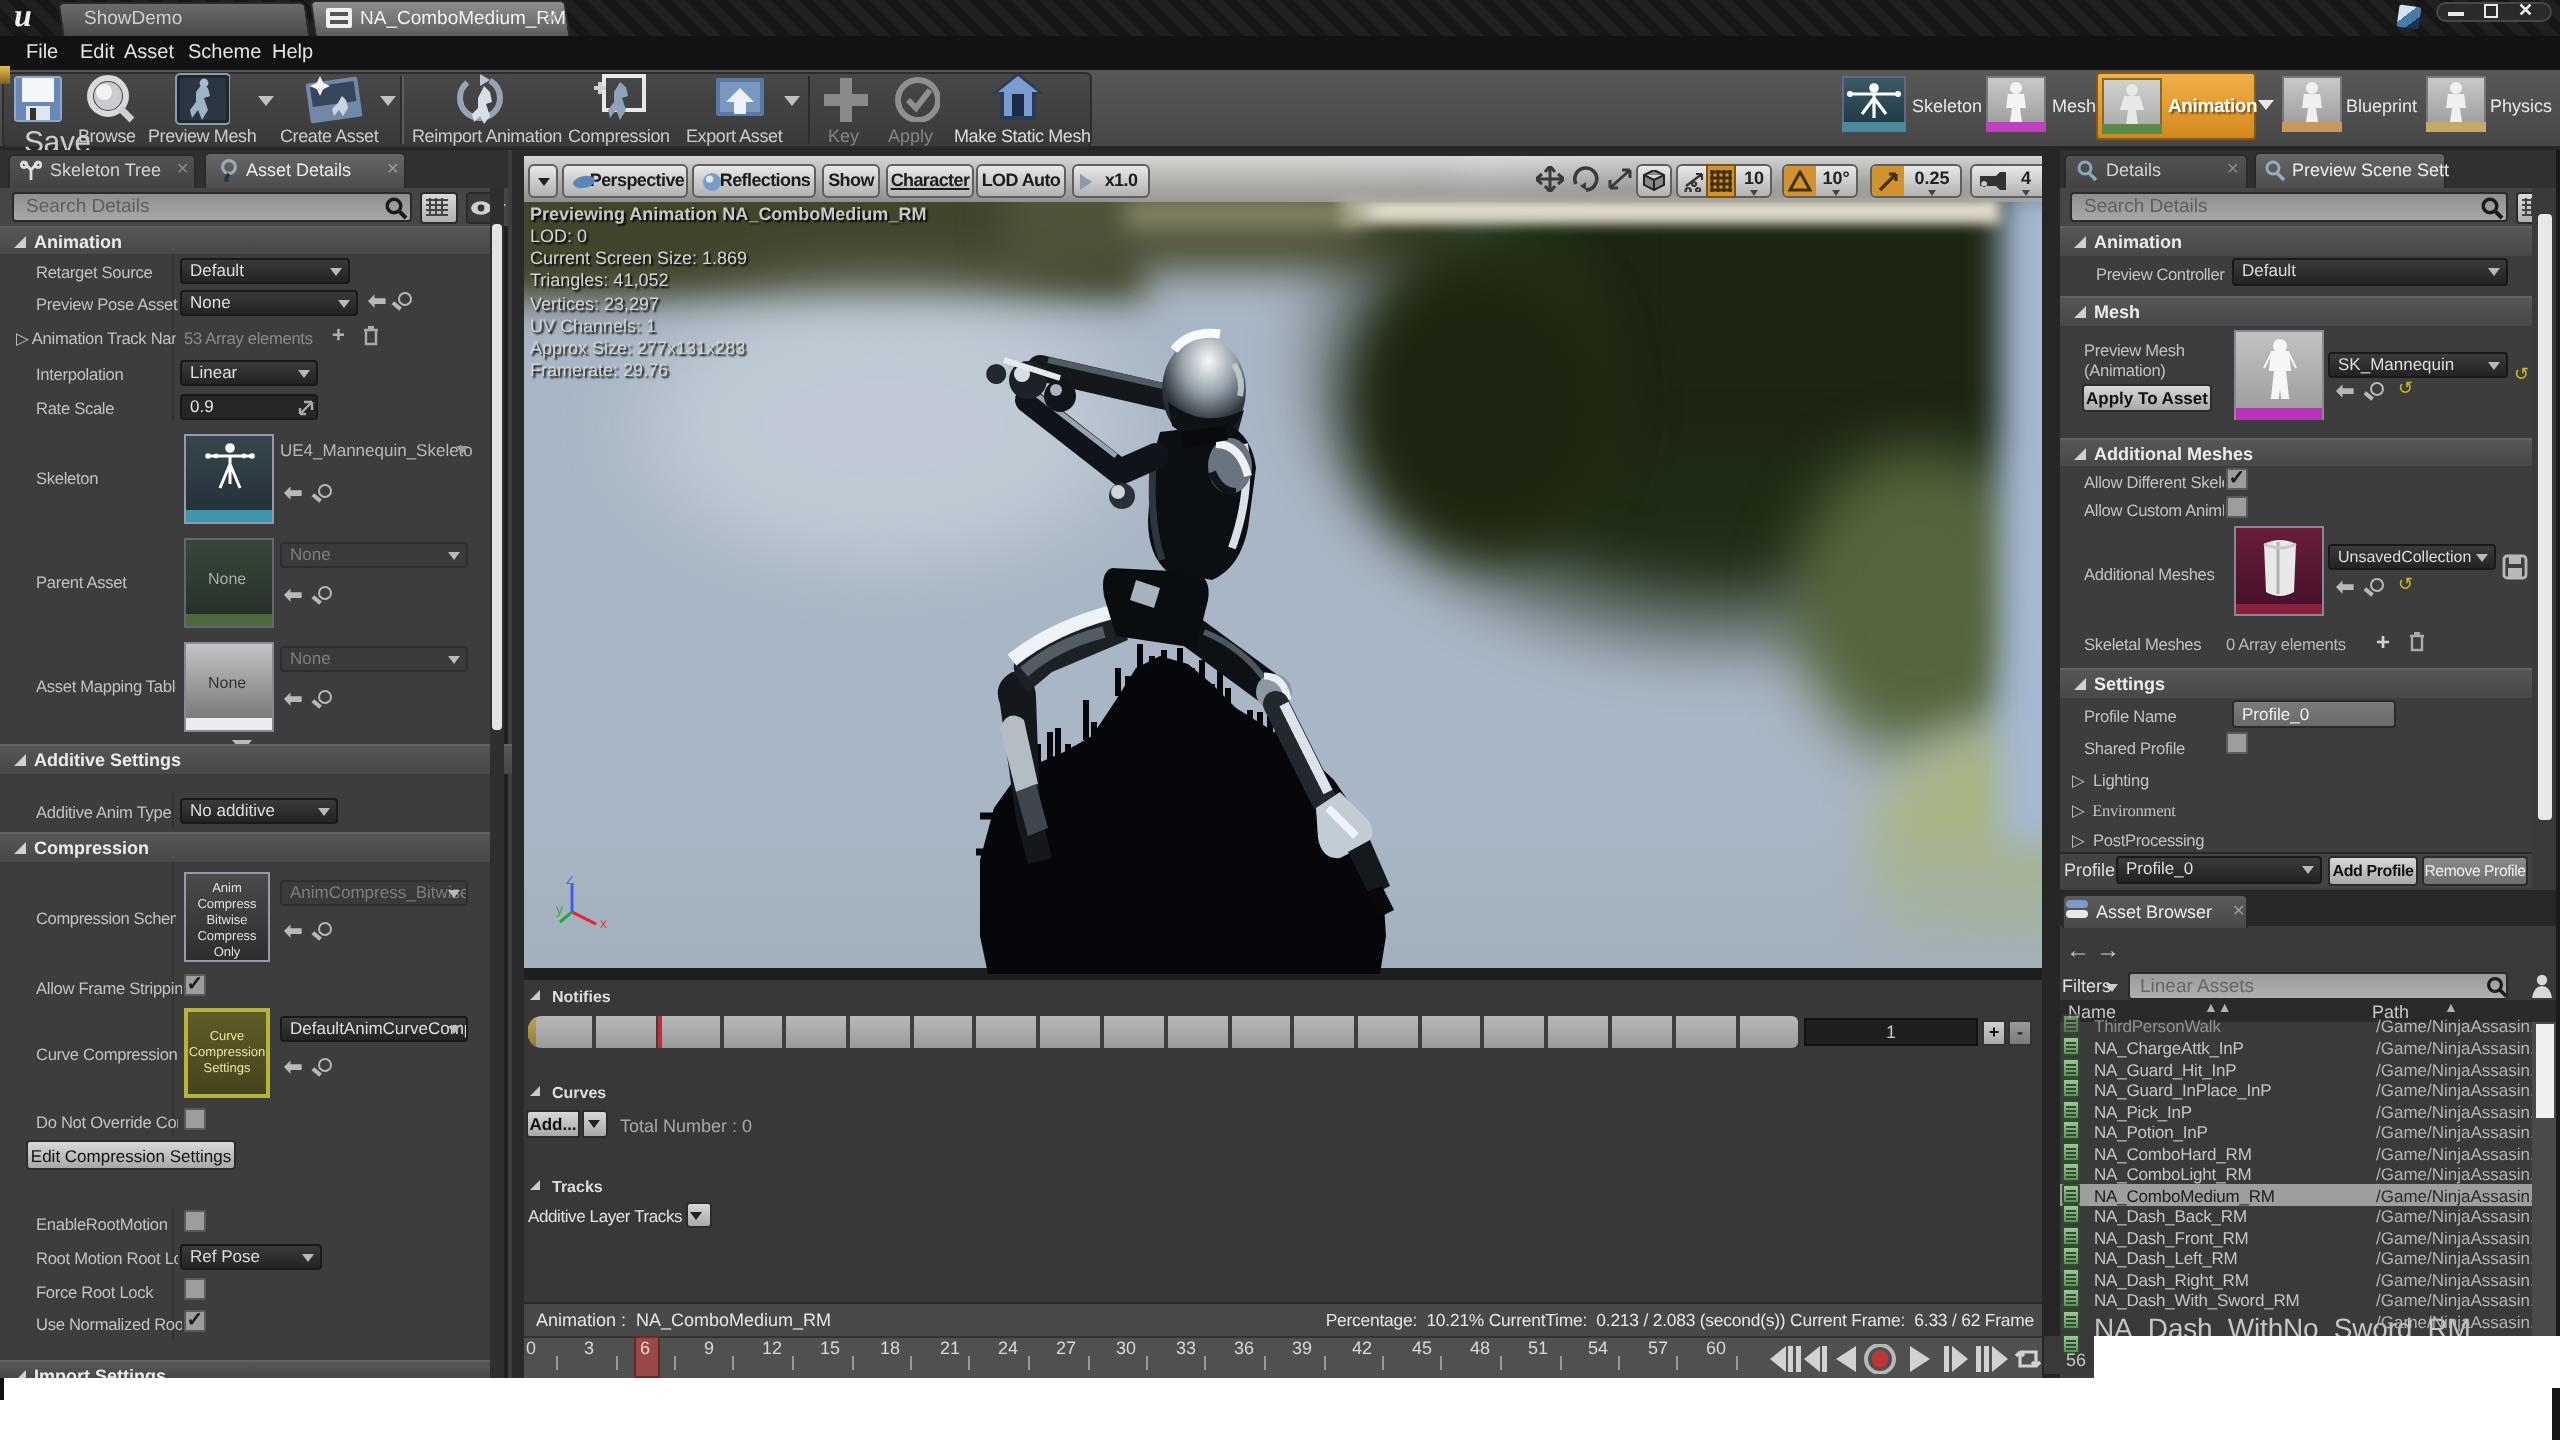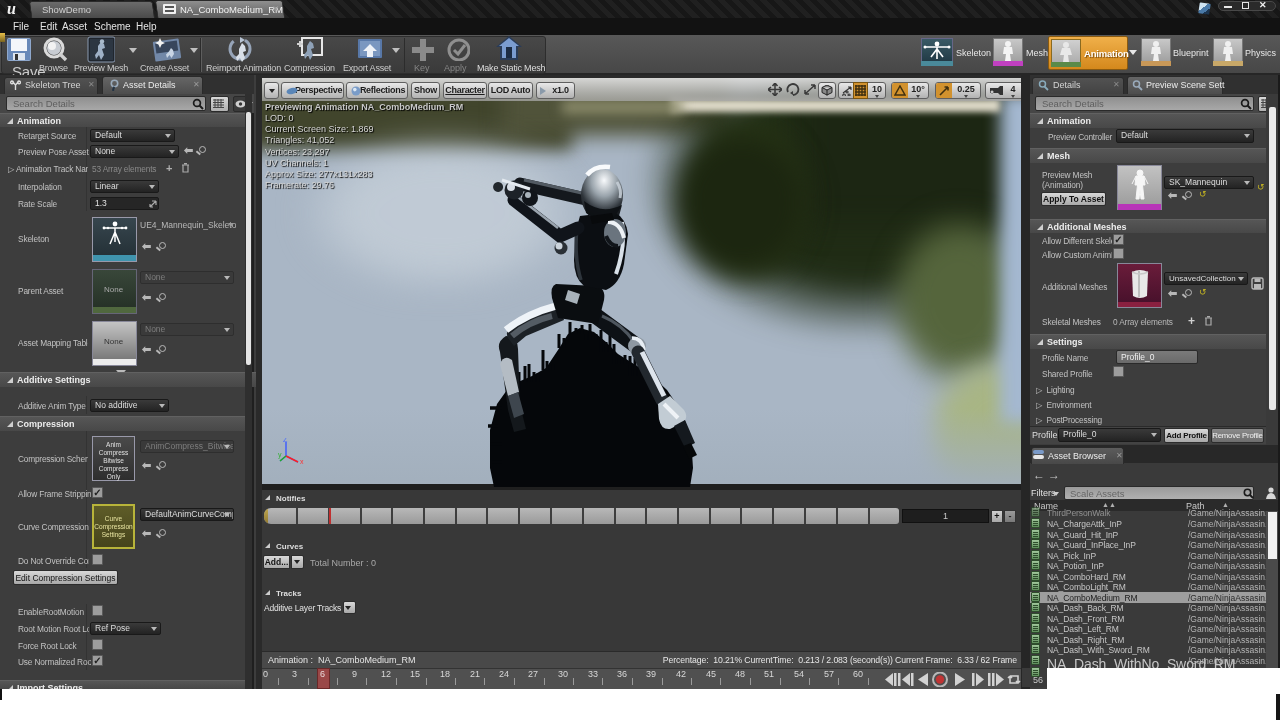--- a/index.html
+++ b/index.html
@@ -207,21 +207,21 @@
 <div class="lbl" style="left:8px;top:164px;color:#c2c2c2;width:80px;overflow:hidden;">▷ Animation Track Nam</div>
 <div class="lbl" style="left:92px;top:164px;color:#8a8a8a;">53 Array elements</div>
 <div class="abs" style="left:166px;top:162px;color:#b0b0b0;font-size:11px;font-weight:bold;">+</div>
 <svg class="abs" style="left:181px;top:163px" width="9" height="10">
       <path d="M1 2 h7 M2 2 v7 h5 v-7 M4.5 0.5 h0" stroke="#aaa" stroke-width="1.2" fill="none"></path>
       <rect x="3" y="0" width="3" height="1.5" fill="#aaa"></rect>
     </svg>
 <div class="lbl" style="left:18px;top:182px;">Interpolation</div>
 <div class="dd" style="left:90px;top:180px;width:69px;height:13px;">Linear<i></i></div>
 <div class="lbl" style="left:18px;top:199px;">Rate Scale</div>
-<div class="abs" style="left:90px;top:197px;width:69px;height:13px;background:#262626;border:1px solid #191919;border-radius:2px;color:#e4e4e4;font-size:8.5px;line-height:11px;padding-left:4px;">1.3</div>
+<div class="abs" style="left:90px;top:197px;width:69px;height:13px;background:#262626;border:1px solid #191919;border-radius:2px;color:#e4e4e4;font-size:8.5px;line-height:11px;padding-left:4px;">0.9</div>
 <svg class="abs" style="left:149px;top:200px" width="8" height="8">
       <path d="M1 7 L7 1 M7 1 h-4 M7 1 v4 M1 7 h3 M1 7 v-3" stroke="#aaa" stroke-width="1.2" fill="none"></path>
     </svg>
 
 <div class="lbl" style="left:18px;top:234px;">Skeleton</div>
 <div class="abs" style="left:92px;top:217px;width:45px;height:45px;background:linear-gradient(#37464e,#222e34);border:1px solid #99a;"></div>
 <div class="abs" style="left:93px;top:255px;width:43px;height:6px;background:#3f94ae;"></div>
 <svg class="abs" style="left:100px;top:220px" width="30" height="34">
       <circle cx="15" cy="4" r="2.4" fill="#fff"></circle>
       <path d="M4 8 h22 M15 8 v14 M15 12 l-5 12 M15 12 l5 12" stroke="#fff" stroke-width="1.5" fill="none"></path>
@@ -664,21 +664,21 @@
     </svg>
 <div class="hdr" style="left:1030px;top:334px;width:248px;height:15px;">
       <div class="tri"></div>
       <span>Settings</span>
     </div>
 <div class="lbl" style="left:1042px;top:353px;">Profile Name</div>
 <div class="abs" style="left:1116px;top:350px;width:82px;height:14px;background:linear-gradient(#7a7a7a,#6a6a6a);border:1px solid #2a2a2a;border-radius:2px;color:#f0f0f0;font-size:8.5px;line-height:12px;padding-left:4px;">Profile_0</div>
 <div class="lbl" style="left:1042px;top:369px;">Shared Profile</div>
 <div class="cb" style="left:1113px;top:366px;"></div>
 <div class="lbl" style="left:1036px;top:385px;">▷&nbsp; Lighting</div>
-<div class="lbl" style="left:1036px;top:400px;">▷&nbsp; Environment</div>
+<div class="lbl" style="left:1036px;top:400px;font-family:Liberation Serif, serif;">▷&nbsp; Environment</div>
 <div class="lbl" style="left:1036px;top:415px;">▷&nbsp; PostProcessing</div>
 <div class="abs" style="left:1030px;top:426px;width:248px;height:18px;background:#434343;border-top:1px solid #2a2a2a;"></div>
 <div class="abs" style="left:1032px;top:430px;color:#dedede;font-size:9px;">Profile</div>
 <div class="dd" style="left:1058px;top:428px;width:103px;height:14px;">Profile_0<i></i></div>
 <div class="btnl" style="left:1164px;top:428px;width:45px;height:15px;line-height:14px;font-size:8px;font-weight:bold;letter-spacing:-0.2px;">Add Profile</div>
 <div class="abs" style="left:1211px;top:428px;width:53px;height:15px;background:linear-gradient(#8a8a8a,#6e6e6e);border:1px solid #2c2c2c;border-radius:2px;color:#f0f0f0;font-size:7.8px;text-align:center;line-height:14px;letter-spacing:-0.2px;white-space:nowrap;">Remove Profile</div>
 
 <div class="abs" style="left:1266px;top:94px;width:12px;height:351px;background:#3a3a3a;"></div>
 <div class="abs" style="left:1269px;top:107px;width:7px;height:303px;background:#e8e8e8;border-radius:2px;"></div>
 
@@ -688,21 +688,21 @@
 <svg class="abs" style="left:1033px;top:449px" width="12" height="12">
       <rect x="0" y="1" width="11" height="4" rx="2" fill="#7a9ac8"></rect>
       <rect x="0" y="6" width="11" height="4" rx="2" fill="#e8e8e8"></rect>
     </svg>
 <div class="abs" style="left:1048px;top:451px;color:#ececec;font-size:9px;">Asset Browser</div>
 <div class="abs" style="left:1116px;top:451px;color:#9a9a9a;font-size:8px;">✕</div>
 <div class="abs" style="left:1033px;top:468px;color:#c8c8c8;font-size:12px;font-weight:bold;">←</div>
 <div class="abs" style="left:1048px;top:468px;color:#c8c8c8;font-size:12px;font-weight:bold;">→</div>
 <div class="abs" style="left:1031px;top:488px;color:#e0e0e0;font-size:9px;">Filters</div>
 <div class="abs" style="left:1053px;top:492px;width:0;height:0;border-left:3.5px solid transparent;border-right:3.5px solid transparent;border-top:4.5px solid #ccc;"></div>
-<div class="abs" style="left:1064px;top:486px;width:190px;height:14px;background:linear-gradient(#9a9a9a,#b0b0b0);border:1px solid #2a2a2a;border-radius:2px;color:#666;font-size:9.5px;line-height:13px;padding-left:5px;">Scale Assets</div>
+<div class="abs" style="left:1064px;top:486px;width:190px;height:14px;background:linear-gradient(#9a9a9a,#b0b0b0);border:1px solid #2a2a2a;border-radius:2px;color:#666;font-size:9.5px;line-height:13px;padding-left:5px;">Linear Assets</div>
 <svg class="abs" style="left:1243px;top:488px" width="11" height="11">
       <circle cx="4.5" cy="4.5" r="3.2" fill="none" stroke="#1a1a1a" stroke-width="1.6"></circle>
       <line x1="7" y1="7" x2="10" y2="10" stroke="#1a1a1a" stroke-width="1.8"></line>
     </svg>
 <svg class="abs" style="left:1265px;top:486px" width="12" height="13">
       <circle cx="6" cy="4" r="2.6" fill="#d8d8d8"></circle>
       <path d="M1 13 q1 -6 5 -6 q4 0 5 6 z" fill="#d8d8d8"></path>
     </svg>
 <div class="abs" style="left:1030px;top:500px;width:250px;height:11px;background:#2a2a2a;"></div>
 <div class="abs" style="left:1034px;top:501px;color:#c8c8c8;font-size:9px;">Name</div>

